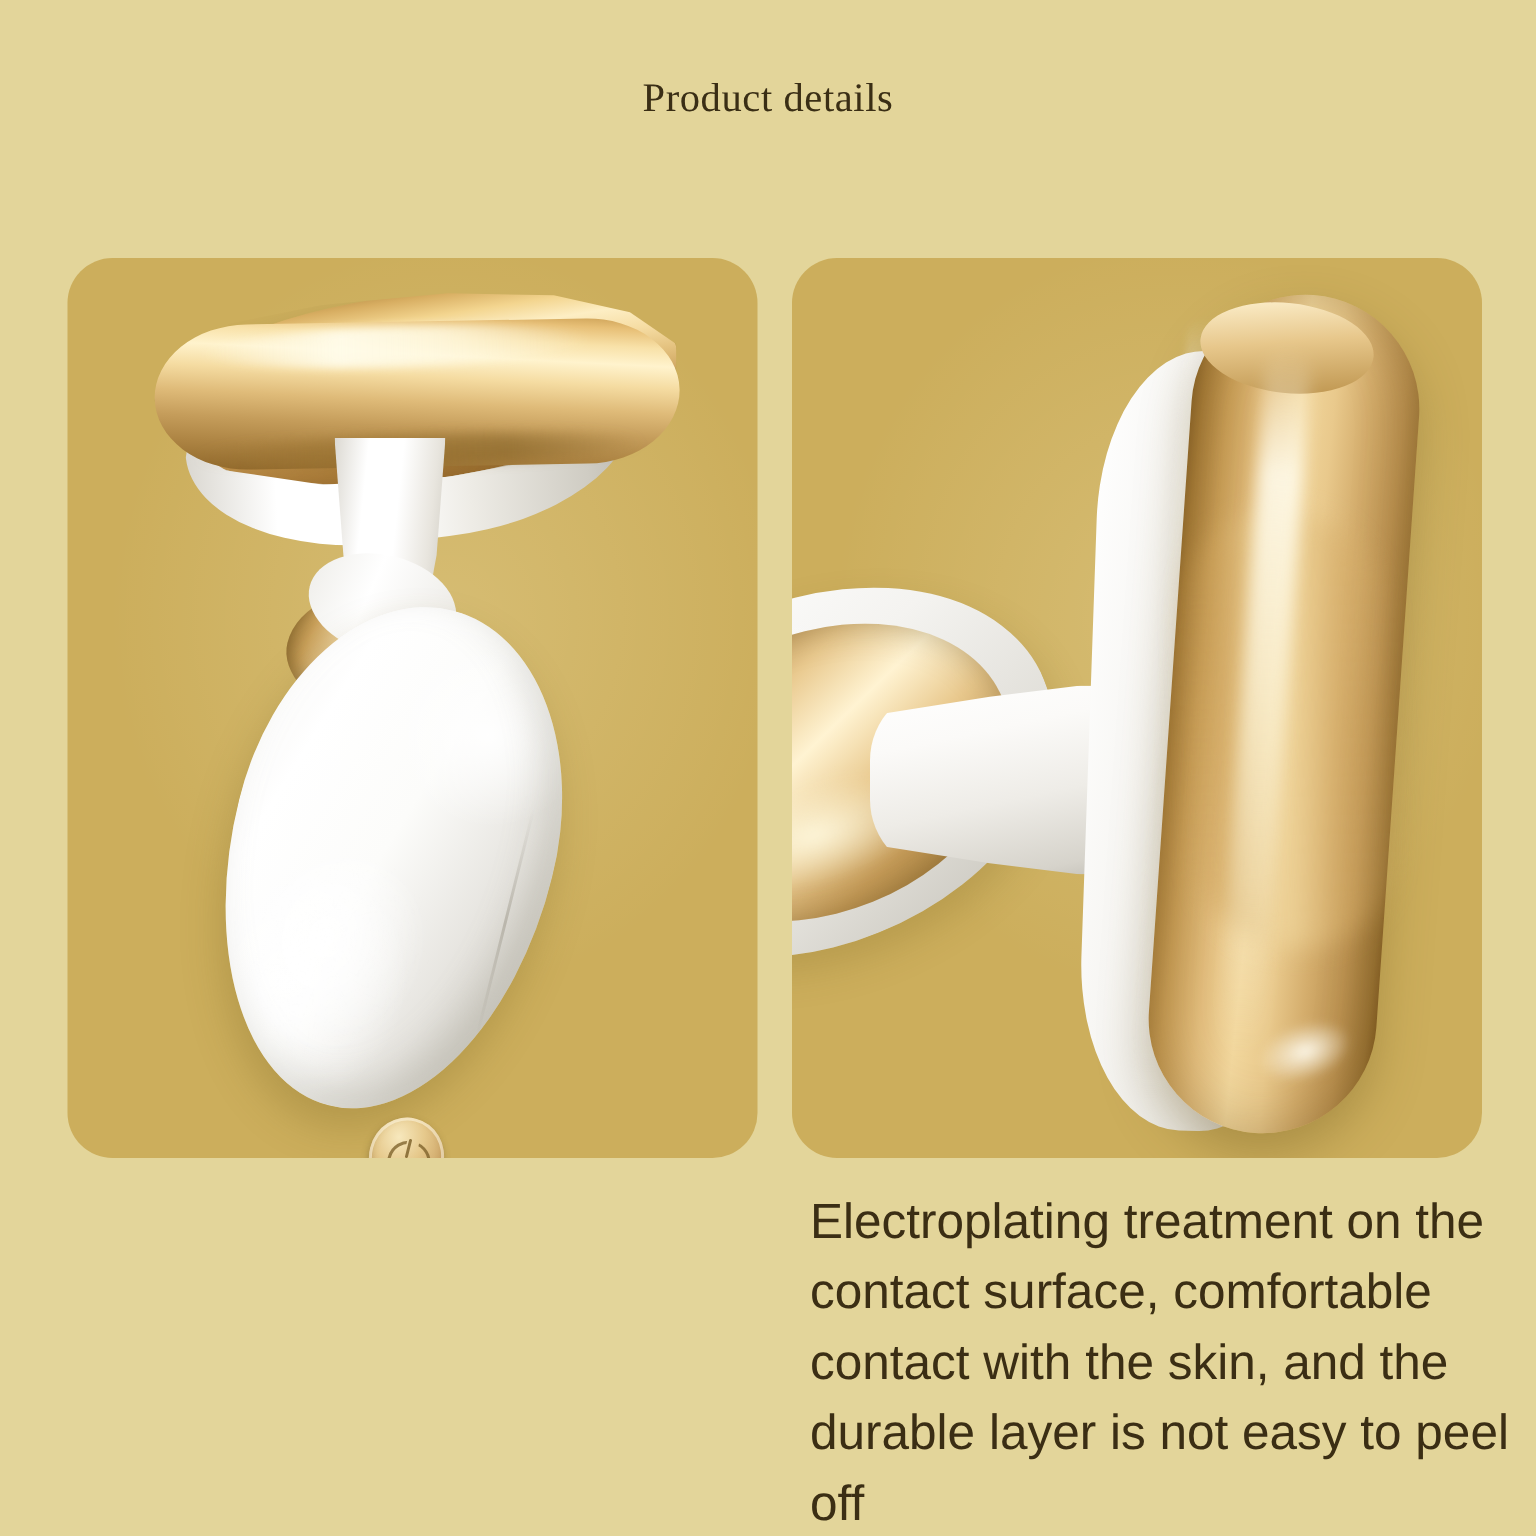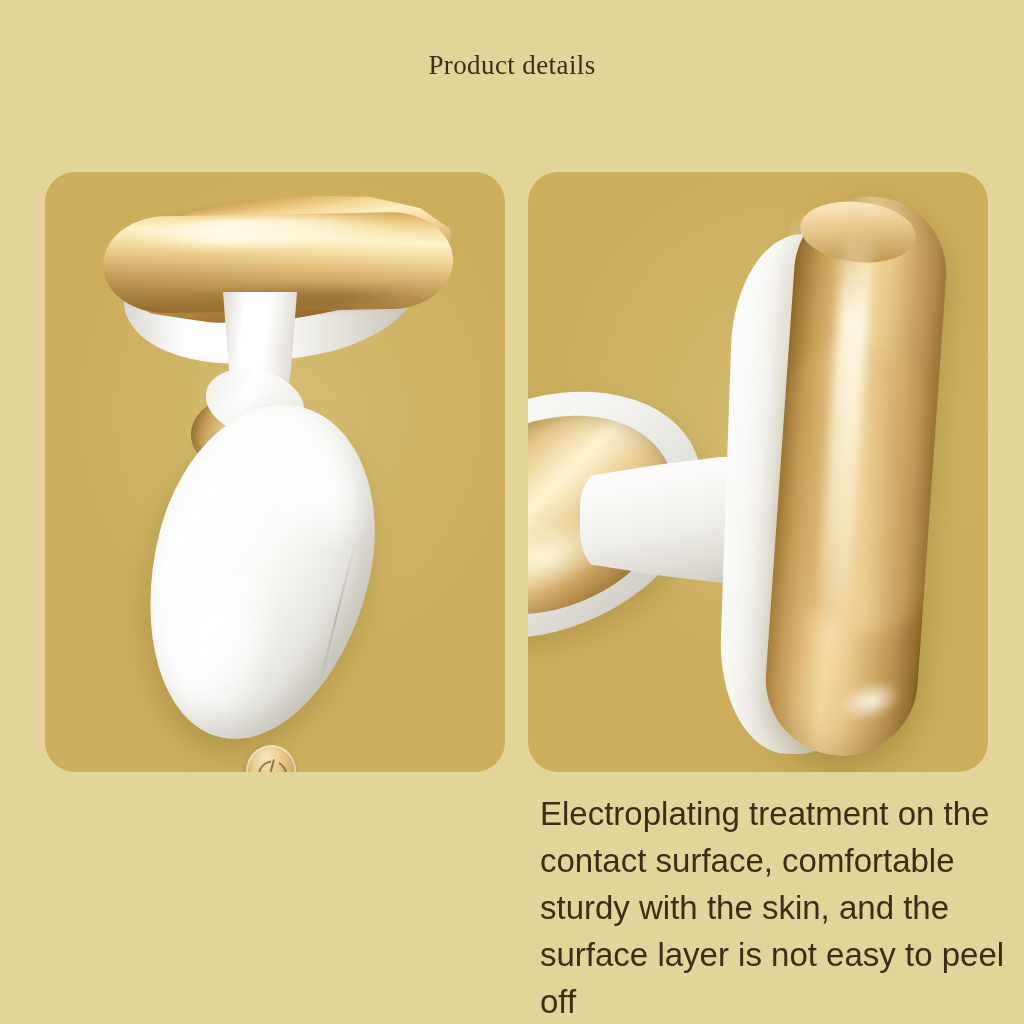--- a/index.html
+++ b/index.html
@@ -516,15 +516,15 @@
       <div class="r-bar"></div>
       <div class="r-bar-toprim"></div>
       <div class="r-bar-bend"></div>
       <div class="r-bar-hilite"></div>
       <div class="r-bar-tipglow"></div>
 
     </div>
   </div>
 
 
-  <div class="caption caption-right">Electroplating treatment on the contact surface, comfortable sturdy with the skin, and the surface layer is not easy to peel off</div>
+  <div class="caption caption-right">Electroplating treatment on the contact surface, comfortable contact with the skin, and the durable layer is not easy to peel off</div>
 
 </div>
 
 </body></html>

